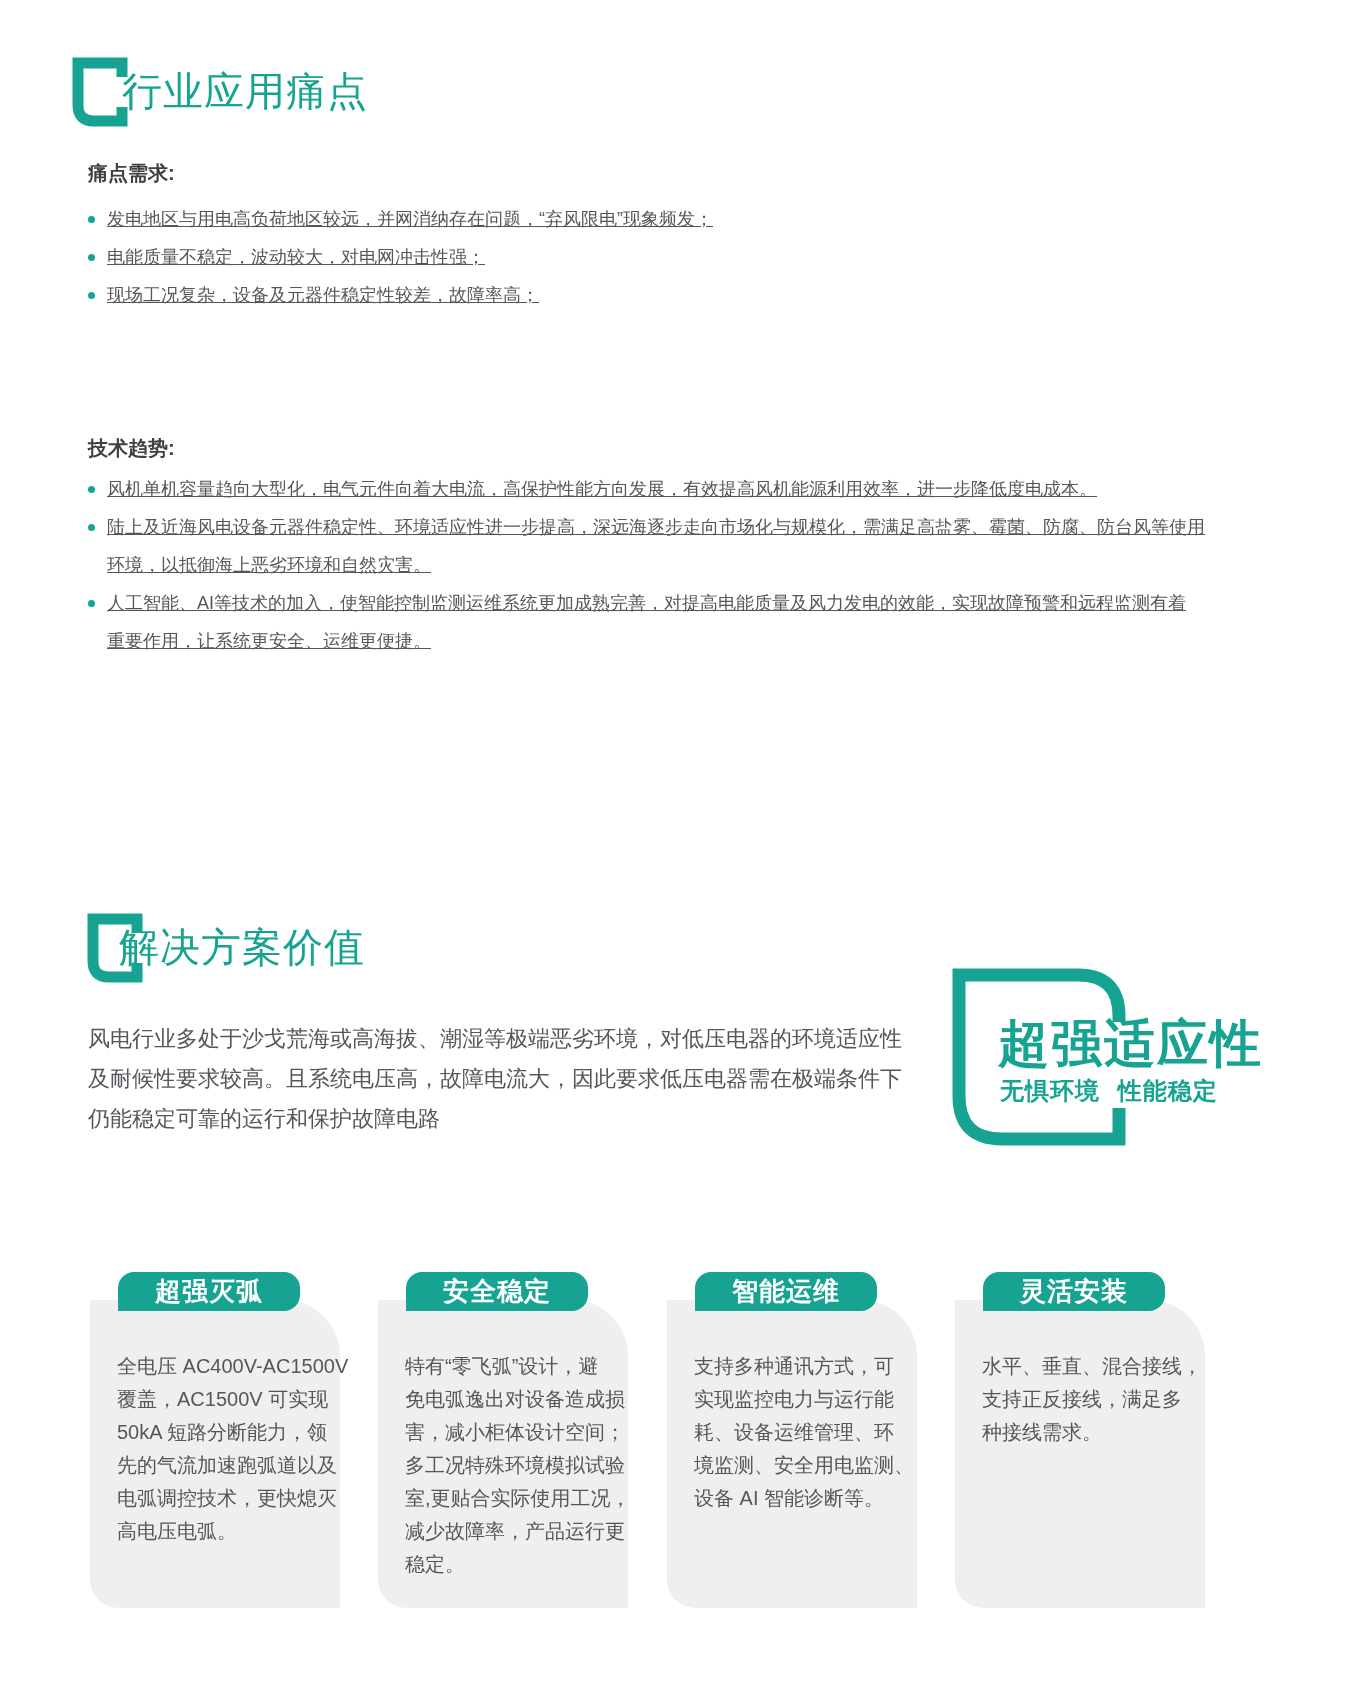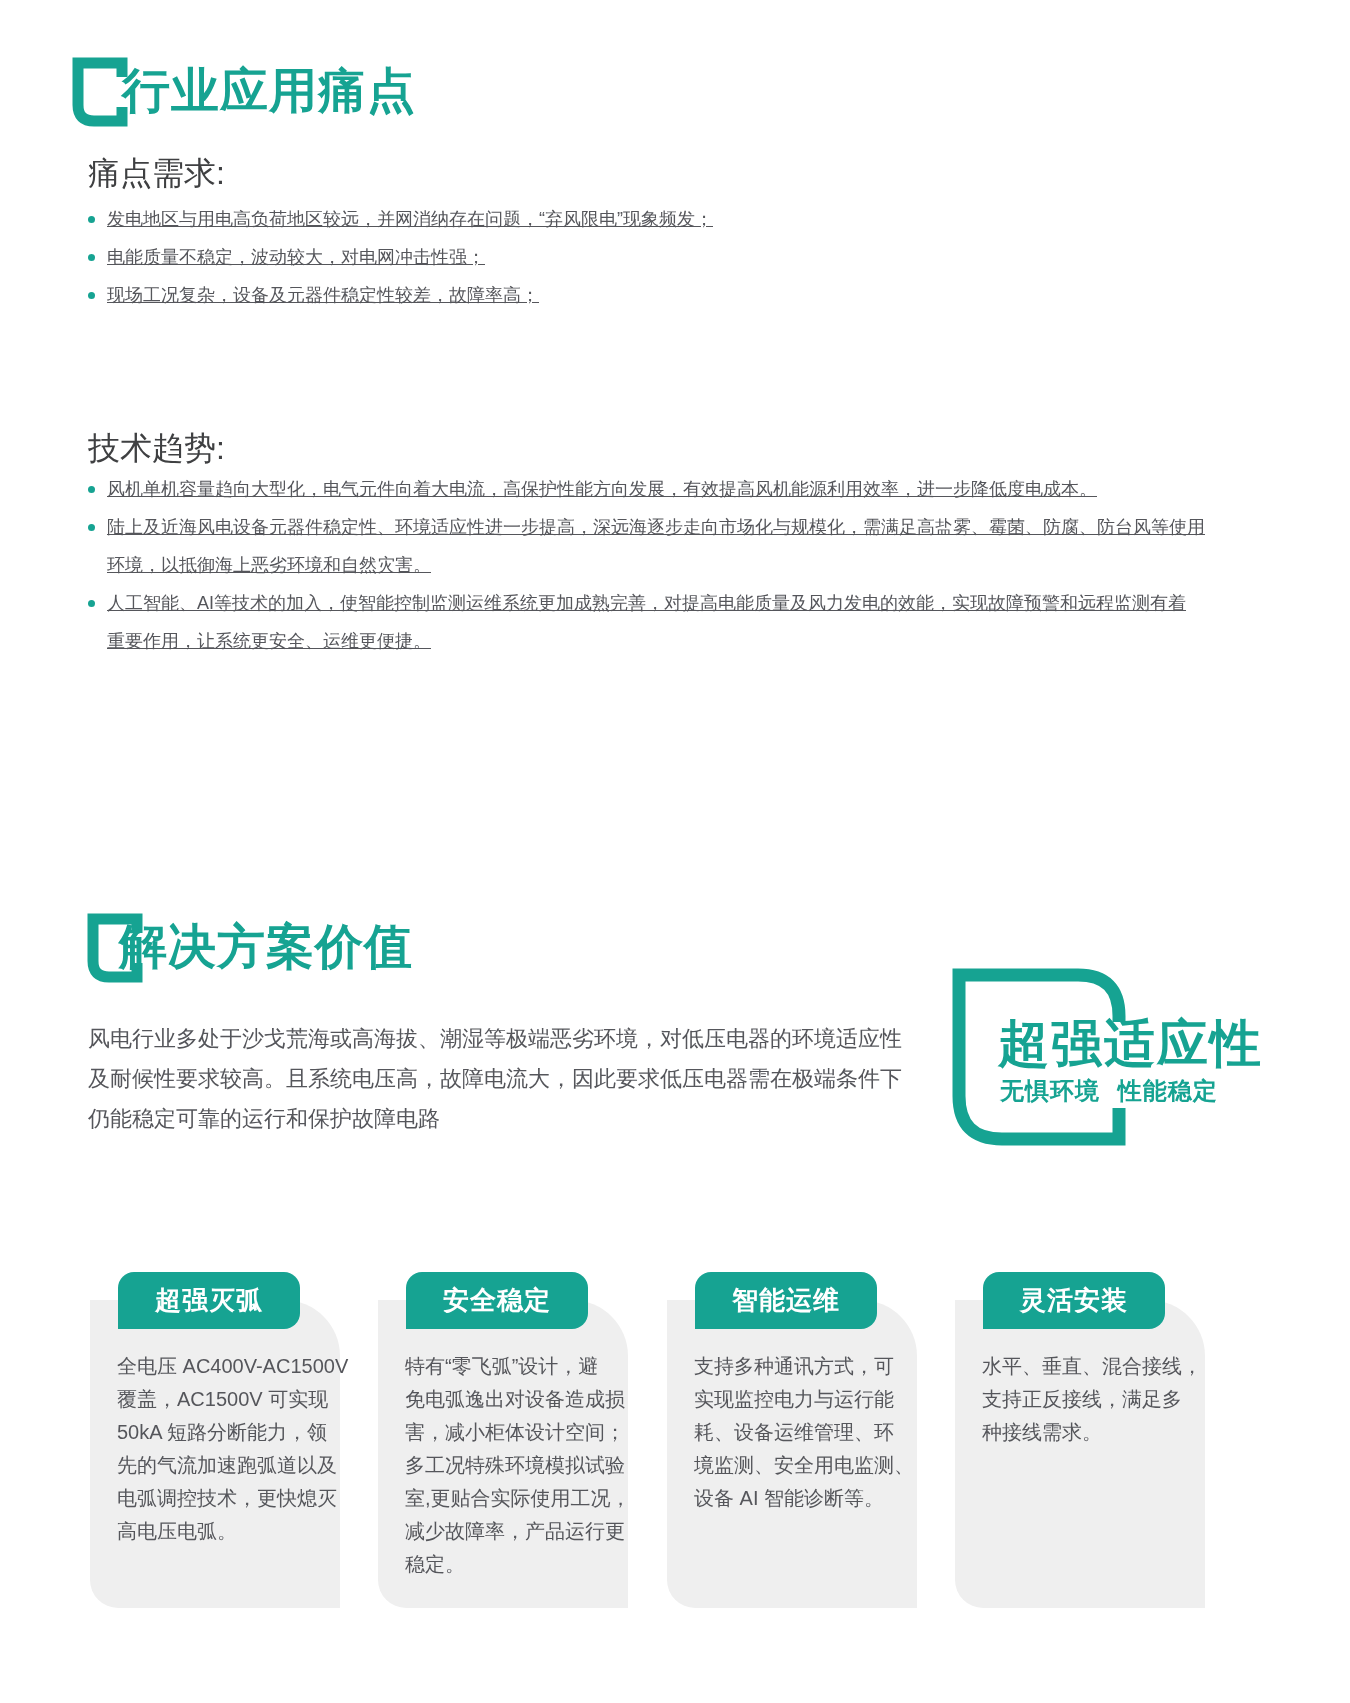--- a/index.html
+++ b/index.html
@@ -5,26 +5,26 @@
   * { margin:0; padding:0; box-sizing:border-box; }
   html,body { background:#fff; }
   .page {
     position:relative; width:1350px; height:1703px; margin:0 auto;
     background:#fff; overflow:hidden;
     font-family:"Liberation Sans","DejaVu Sans",sans-serif;
     --accent:#16a392; --card-bg:#efefef; --body:#55565b; --head:#3f4042;
   }
   .abs { position:absolute; }
   .section-title {
-    font-size:48px; font-weight:bold; color:var(--accent);
+    font-size:40px; font-weight:normal; color:var(--accent);
     line-height:44px; white-space:nowrap; letter-spacing:1px;
   }
   .bracket-svg { display:block; }
   .sub-heading {
-    font-size:32px; font-weight:normal; color:var(--head);
+    font-size:20px; font-weight:bold; color:var(--head);
     line-height:30px; white-space:nowrap;text-align:right;
   }
   .list { display:block; }
   .b-item { display:flex; align-items:flex-start; }
   .dot {
     width:7px; height:7px; border-radius:50%; background:var(--accent);
     flex-shrink:0; margin-top:16px;
   }
   .b-text { margin-left:12px; font-size:18px; color:var(--body); line-height:38px; }
   .b-text div { white-space:nowrap;text-decoration:underline; }
@@ -36,21 +36,21 @@
   }
   .callout-sub {
     font-size:24px; font-weight:bold; color:var(--accent);
     line-height:30px; white-space:nowrap; word-spacing:10px; letter-spacing:1px;text-align:center;
   }
   .card {
     position:absolute; top:1300px; width:250px; height:308px;
     background:var(--card-bg); border-radius:0 56px 0 28px;
   }
   .pill {
-    position:absolute; top:-28px; left:28px; height:57px;
+    position:absolute; top:-28px; left:28px; height:39px;
     background:var(--accent); border-radius:16px 16px 16px 0;
     display:flex; align-items:center; padding:0 37px;
   }
   .pill span {
     color:#fff; font-size:26px; font-weight:bold; white-space:nowrap; letter-spacing:1px;
   }
   .card-body { padding:50px 12px 0 27px; }
   .card-body .cline {
     font-size:20px; color:var(--body); line-height:33px; white-space:nowrap;
   }

